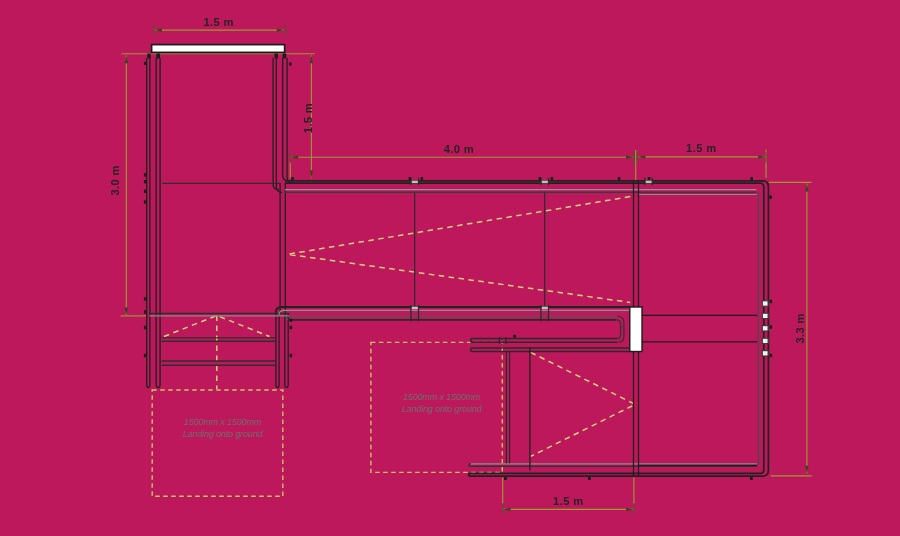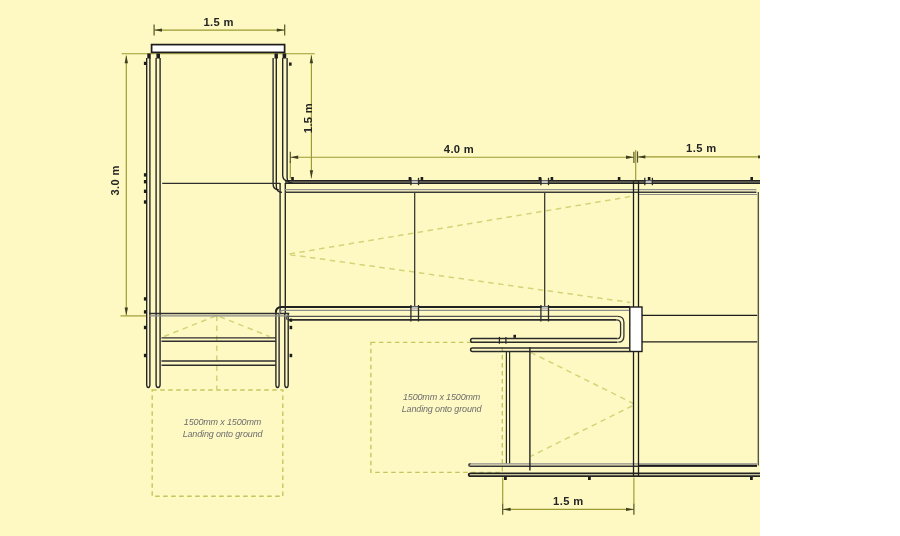--- a/index.html
+++ b/index.html
@@ -1,16 +1,16 @@
 <!DOCTYPE html>
 <html><head>
 <meta charset="utf-8">
 <style>
   html,body{margin:0;padding:0;background:#ffffff;}
-  .wrap{width:760px;height:536px;position:relative;overflow:hidden;background:#fef9c3;}
+  .wrap{width:900px;height:536px;position:relative;overflow:hidden;background:#be185d;}
   svg{position:absolute;top:0;left:0;}
   text{font-family:"Liberation Sans",sans-serif;}
   .dim{font-size:11.2px;font-weight:bold;fill:#242424;letter-spacing:0.35px;}
   .ann{font-size:9px;font-style:italic;fill:#6e6e6e;letter-spacing:-0.15px;}
 </style>
 </head>
 <body>
 <div class="wrap">
 <svg width="900" height="536" viewBox="0 0 900 536" style="filter:blur(0.3px)">
 

